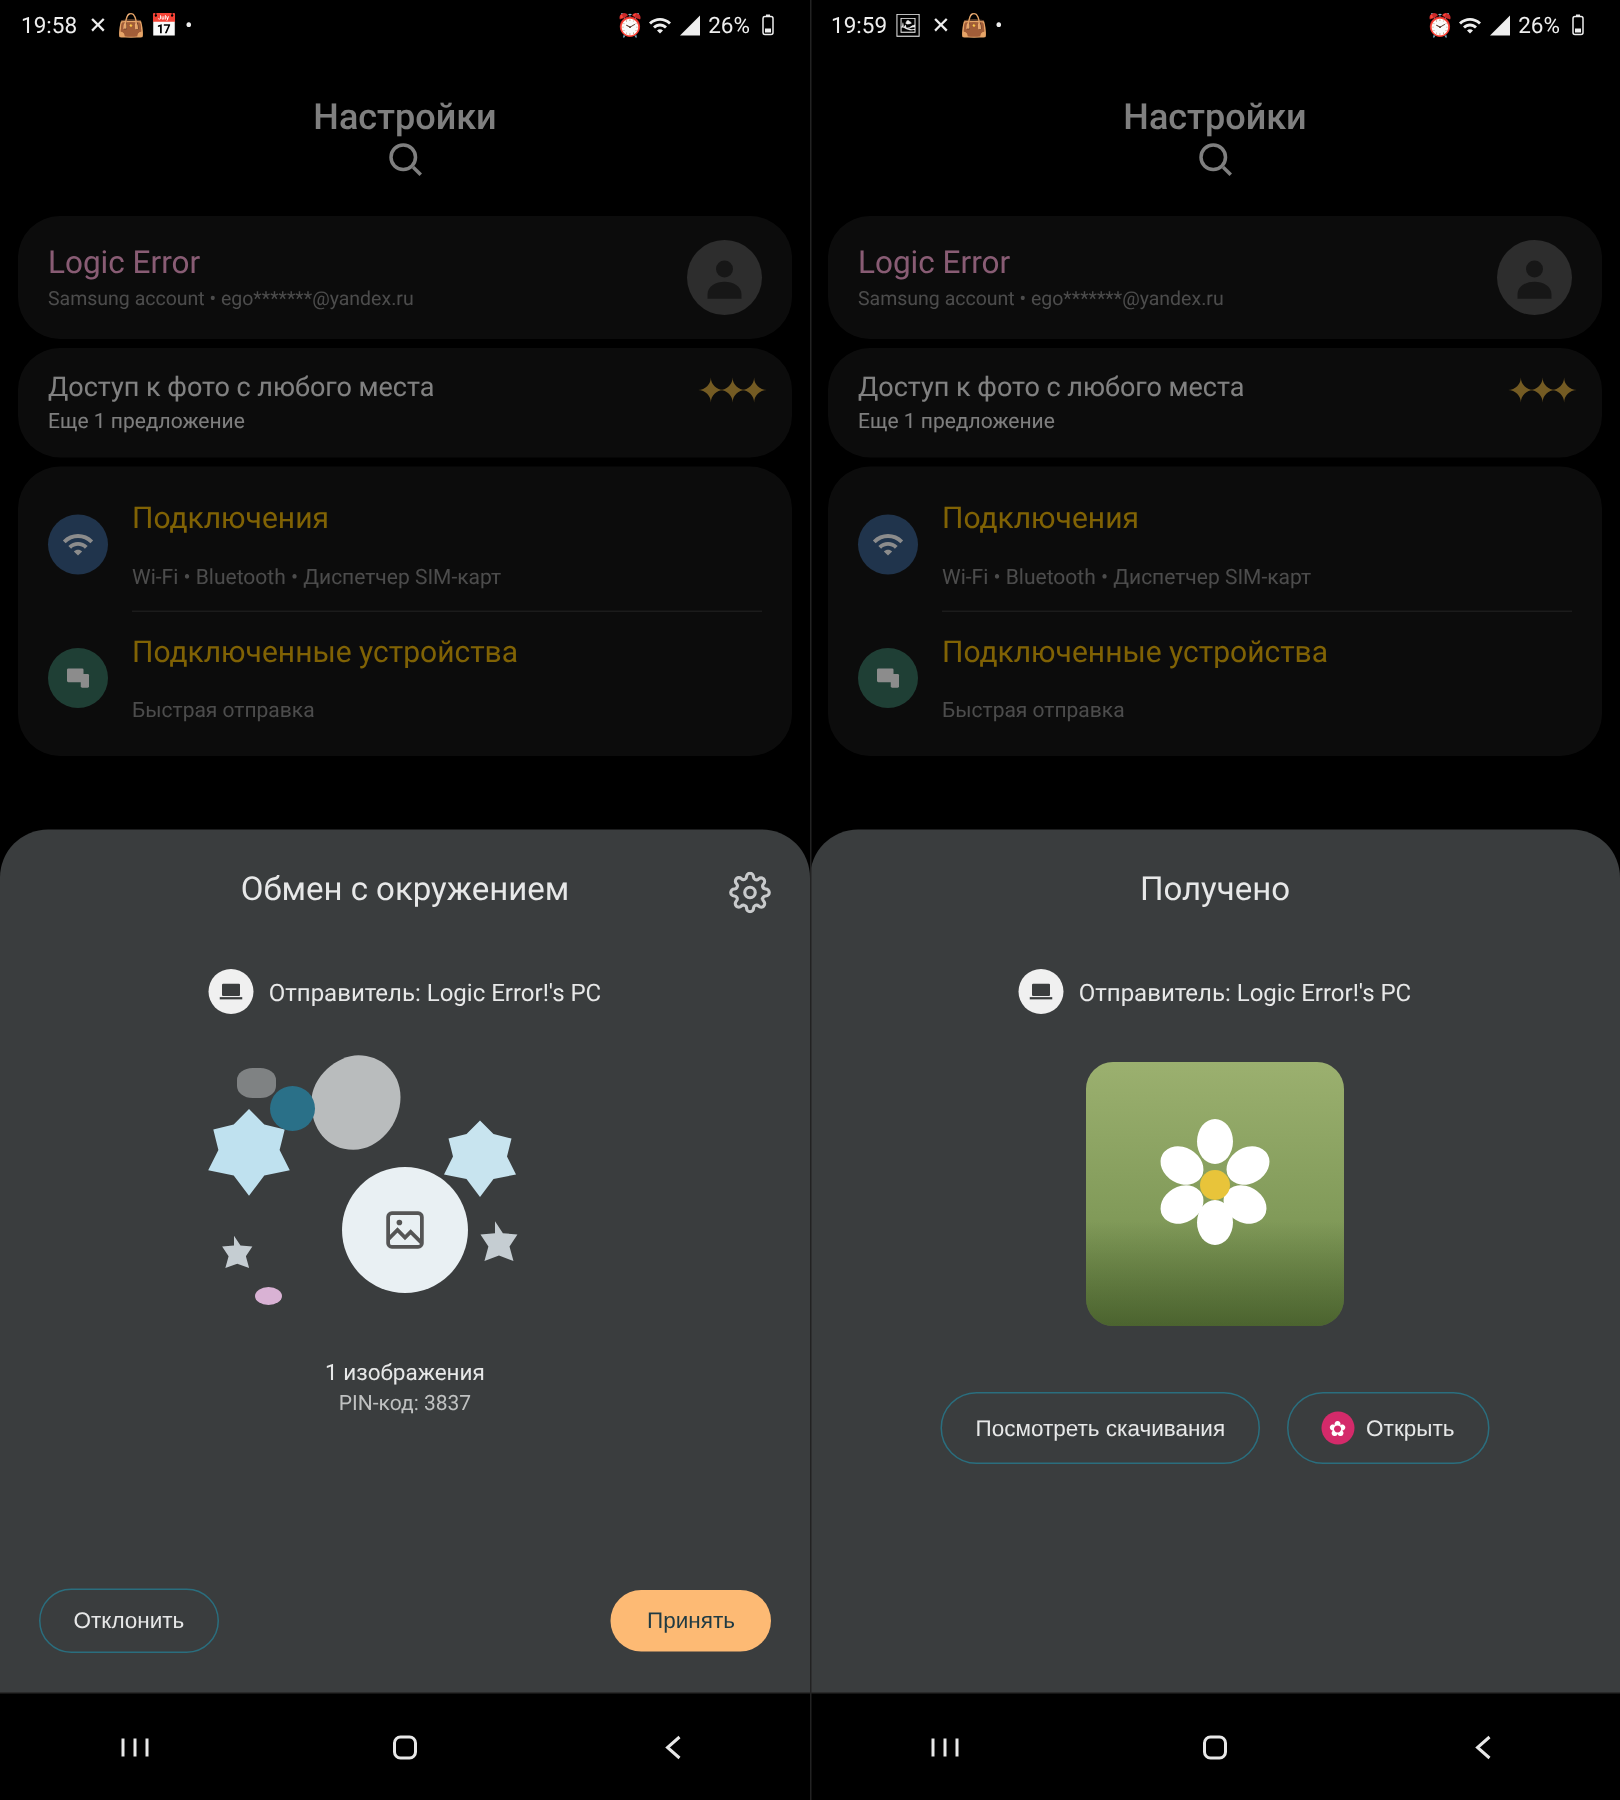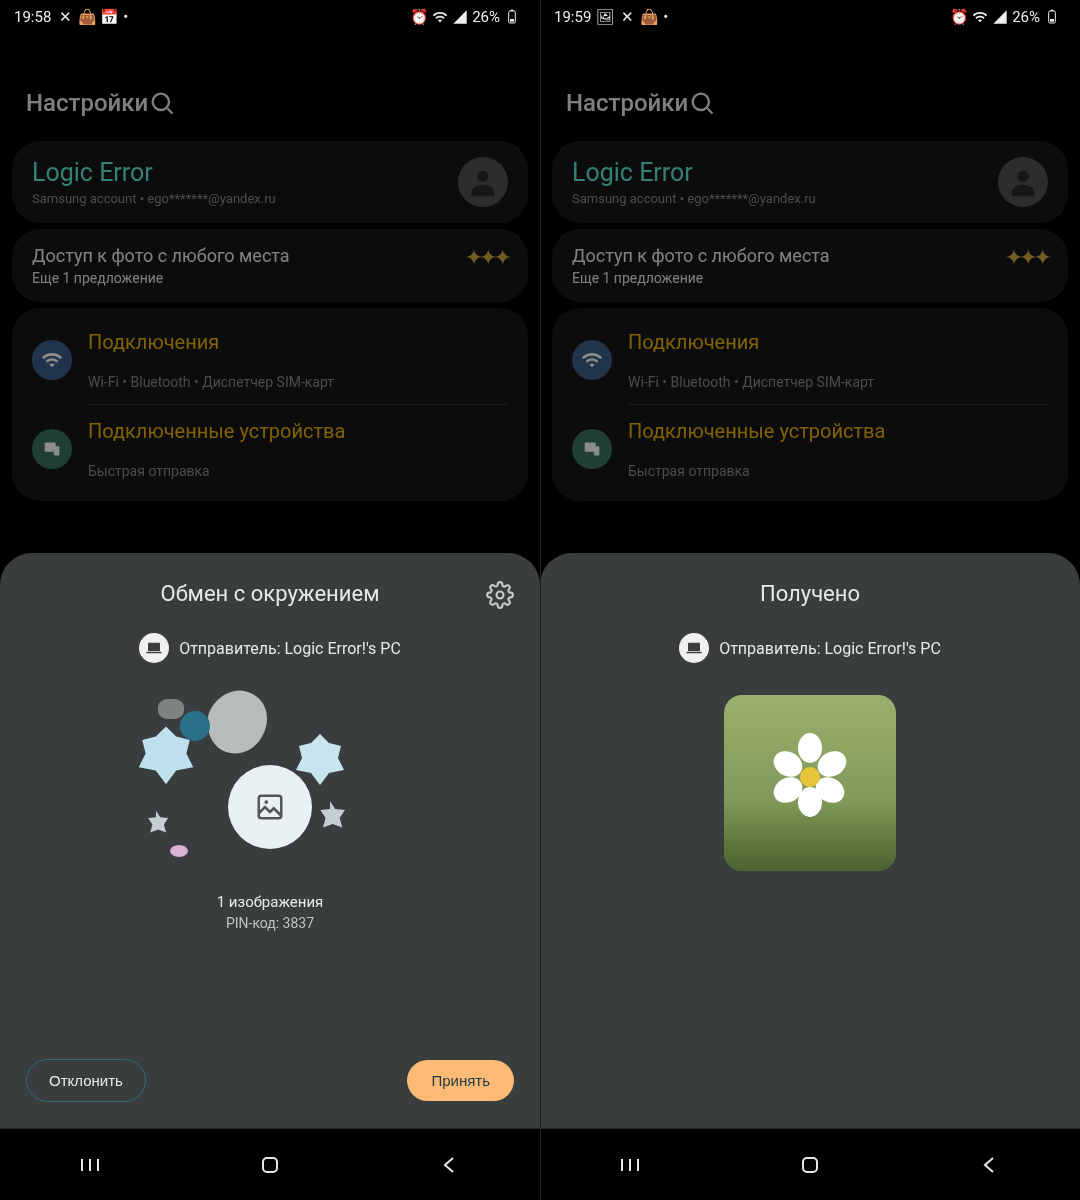--- a/index.html
+++ b/index.html
@@ -12,21 +12,20 @@
     overflow: hidden;
     position: relative;
   }
   .screen {
     width: 540px;
     height: 1200px;
     position: relative;
     background: #000;
     display: flex;
     flex-direction: column;
-    gap: 25px;
   }
   .divider-v {
     position: absolute;
     left: 540px;
     top: 0;
     width: 1px;
     height: 1200px;
     background: #222;
     z-index: 100;
   }
@@ -41,33 +40,34 @@
     font-size: 15px;
   }
   .status-left { display: flex; align-items: center; gap: 6px; }
   .status-right { display: flex; align-items: center; gap: 4px; }
   .status-icon { width: 16px; height: 16px; display: inline-flex; align-items: center; justify-content: center; }
   
   .bg-content { opacity: 0.55; }
   .settings-header {
     display: flex;
     align-items: center;
-    justify-content: flex-start;
+    justify-content: flex-end;
     padding: 30px 26px 18px 26px;
+    flex-direction: column;
   }
   .settings-title { color: #e8e8e8; font-size: 24px; font-weight: 500; }
   .search-btn { width: 28px; height: 28px; color: #e8e8e8; }
   .card {
     margin: 6px 12px;
     background: #171717;
     border-radius: 28px;
     padding: 16px 20px;
   }
   .account-card { display: flex; align-items: center; justify-content: space-between; }
-  .account-name { color: #5eead4; font-size: 25px; margin-bottom: 4px; }
+  .account-name { color: #f9a8d4; font-size: 21px; margin-bottom: 4px; }
   .account-sub { color: #8b8b8b; font-size: 13px; }
   .avatar { width: 50px; height: 50px; border-radius: 50%; background: #525252; display:flex; align-items:center; justify-content:center;}
   .avatar svg { width: 34px; height: 34px; fill:#2a2a2a;}
   .promo-card { display: flex; align-items: flex-start; justify-content: space-between; }
   .promo-title { color: #ececec; font-size: 18px; margin-bottom: 4px; }
   .promo-sub { color: #e5e5e5; font-size: 14px; }
   .sparkle { color: #d4a640; font-size: 22px; letter-spacing:-4px;}
   .list-card { padding: 8px 0; }
   .list-item { display: flex; align-items: center; padding: 14px 20px; gap: 16px; }
   .list-icon { width: 40px; height: 40px; border-radius: 50%; display:flex; align-items:center; justify-content:center; flex-shrink:0;}
@@ -90,21 +90,21 @@
     flex-direction: column;
     align-items: center;
   }
   .sheet-left { top: 553px; }
   .sheet-right { top: 553px; }
   .sheet-header-row {
     width: 100%;
     display: flex;
     justify-content: center;
     position: relative;
-    margin-bottom: 21px;
+    margin-bottom: 34px;
   }
   .sheet-title { font-size: 22px; }
   .gear-btn {
     position: absolute;
     right: 0;
     top: 0;
     width: 28px; height: 28px;
     color: #c8cacb;
   }
   .sender-row { display: flex; align-items: center; gap: 10px; margin-top: 6px; margin-bottom: 24px;}
@@ -460,20 +460,27 @@
       <div class="flower">
         <div class="petal" style="left:26px;top:-6px;transform:rotate(0deg)"></div>
         <div class="petal" style="left:48px;top:10px;transform:rotate(60deg)"></div>
         <div class="petal" style="left:46px;top:36px;transform:rotate(120deg)"></div>
         <div class="petal" style="left:26px;top:48px;transform:rotate(180deg)"></div>
         <div class="petal" style="left:4px;top:36px;transform:rotate(240deg)"></div>
         <div class="petal" style="left:4px;top:10px;transform:rotate(300deg)"></div>
         <div class="flower-center"></div>
       </div>
     </div>
+    <div class="right-actions">
+      <button class="btn-outline">Посмотреть скачивания</button>
+      <button class="btn-outline">
+        <span class="gallery-badge">✿</span>
+        <span>Открыть</span>
+      </button>
+    </div>
   </div>
 
   <div class="nav-bar">
     <div class="nav-btn">
         <svg width="24" height="24">
           <path d="M4 6v12M12 6v12M20 6v12" stroke="#e8e8e8" stroke-width="2"></path>
         </svg>
       </div>
     <div class="nav-btn">
         <svg width="24" height="24">

